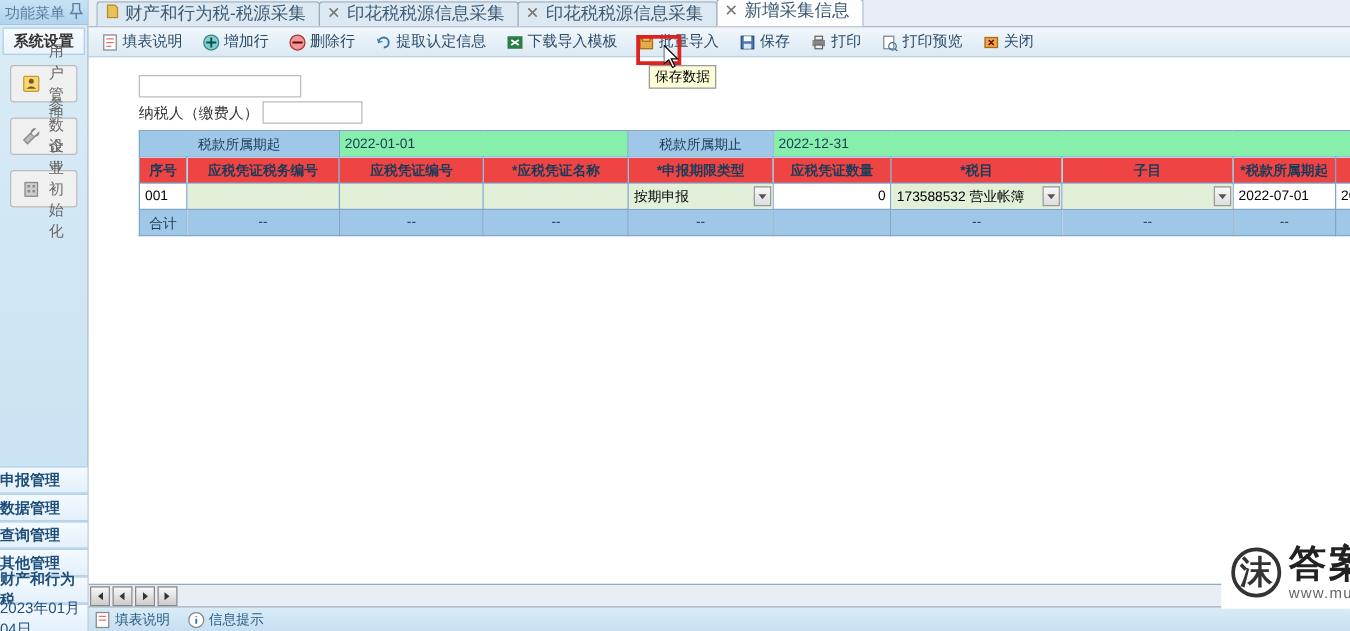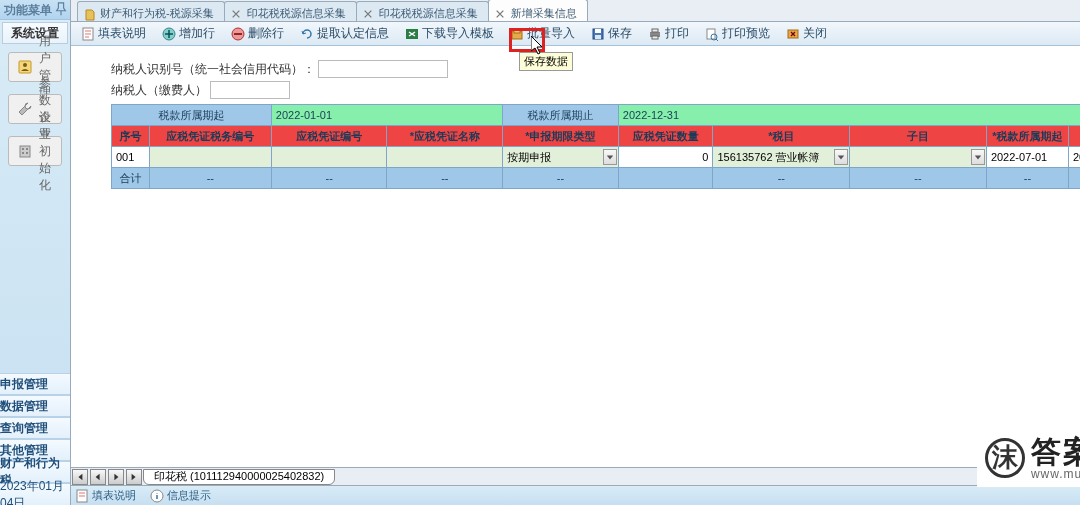--- a/index.html
+++ b/index.html
@@ -1,33 +1,33 @@
 <!DOCTYPE html>
 <html><head>
 <meta charset="utf-8">
 <style>
   * { box-sizing: border-box; margin: 0; padding: 0; }
   body { font-family: "Microsoft YaHei", Arial, sans-serif; font-size: 12px; background: #e8e8e8; overflow: hidden; }
   .app { display: flex; width: 1080px; height: 505px; position: relative; }
 
   
   .sidebar { width: 116px; background: linear-gradient(#d9ecf7,#c6dff1); border-right: 1px solid #9ab; display:flex; flex-direction:column; }
-  .sidebar-title { background: linear-gradient(#c8e2f4,#b1d4f0); height: 20px; line-height:20px; padding-left:4px; color:#5b7e9b; font-weight:bold; border-bottom:1px solid #a4c3dd; position:relative;}
+  .sidebar-title { background: linear-gradient(#c8e2f4,#b1d4f0); height: 20px; line-height:20px; padding-left:4px; color:#5b7e9b; font-weight:normal; border-bottom:1px solid #a4c3dd; position:relative;}
   .sidebar-title .pin { position:absolute; right:2px; top:2px; width:14px; height:14px; color:#5b7e9b; }
   .xt { margin:2px; background:linear-gradient(#f6fbff,#e9f3fa); border:1px solid #b8cee0; height:22px; display:flex; align-items:center; justify-content:center; color:#333; font-weight:bold;}
   .side-btn { margin:6px 8px; background:#f0f0f0; border:1px solid #bbb; border-radius:3px; height:30px; display:flex; align-items:center; gap:6px; padding:0 8px; color:#666;}
   .side-btn .ic { width:18px; height:18px; display:flex; align-items:center; justify-content:center; }
   .side-spacer { flex:1; }
   .side-item { background:linear-gradient(#f4faff,#e3f0fb); border-top:1px solid #b8d3e8; border-bottom:1px solid #b8d3e8; height:22px; display:flex; align-items:center; justify-content:flex-start; color:#1f4e79; font-weight:bold;}
   .side-date { background:linear-gradient(#f4faff,#e3f0fb); border-top:1px solid #b8d3e8; height:22px; display:flex; align-items:center; justify-content:center; color:#1f4e79; font-weight:normal;}
 
   
   .main { flex:1; display:flex; flex-direction:column; background:#fdfdfd; position:relative;}
   .tabs { height:22px; background:#e8eef3; border-bottom:1px solid #9ab; display:flex; align-items:flex-end; padding-left:6px; gap:0;}
-  .tab { height:20px; padding:0 10px 0 6px; background:#dce9f3; border:1px solid #9ab; border-bottom:none; border-top-left-radius:3px; border-top-right-radius:3px; display:flex; align-items:flex-end; gap:4px; color:#3c5a73; margin-right:-1px; font-size:11px;}
+  .tab { height:20px; padding:0 10px 0 6px; background:#dce9f3; border:1px solid #9ab; border-bottom:none; border-top-left-radius:3px; border-top-right-radius:3px; display:flex; align-items:flex-start; gap:4px; color:#3c5a73; margin-right:-1px; font-size:14px;}
   .tab.active { background:#fdfdfd; height:22px; }
   .tab .tic { width:12px; height:12px; }
 
   .toolbar { height:24px; background:linear-gradient(#f1f7fc,#dce9f3); border-bottom:1px solid #a4c3dd; display:flex; align-items:center; padding-left:4px; gap:4px;}
   .tbtn { display:flex; align-items:center; gap:3px; padding:1px 5px; color:#2b4c68; border:1px solid transparent; border-radius:2px; font-size:12px; white-space:nowrap;}
   .tbtn .tbic { width:14px; height:14px; display:inline-block; }
   .tbtn.highlight { position:relative; }
   .save-box { position:absolute; border:3px solid #d22; width:36px; height:24px; top:28px; left:438px; pointer-events:none; }
   .cursor { position:absolute; top:36px; left:460px; pointer-events:none; z-index:5;}
   .tooltip { position:absolute; top:52px; left:448px; background:#fdfed8; border:1px solid #999; padding:1px 4px; font-size:11px; z-index:4;}
@@ -244,21 +244,20 @@
     <div class="save-box"></div>
     <div class="cursor">
       <svg width="16" height="20" viewBox="0 0 16 20">
           <path d="M0 0 L0 15 L4 12 L7 18 L9 17 L6 11 L11 11 Z" fill="#fff" stroke="#000"></path>
         </svg>
     </div>
     <div class="tooltip"><span>保存数据</span></div>
 
     <div class="content">
       <div class="form-row">
-        <span class="lbl">纳税人识别号（统一社会信用代码）：</span>
         <span class="inp"></span>
       </div>
       <div class="form-row">
         <span class="lbl">纳税人（缴费人）</span>
         <span class="inp small-inp"></span>
       </div>
 
       <div class="grid-wrap">
         <table class="grid">
           <colgroup>
@@ -300,21 +299,21 @@
             <td class="green-sel">
               <span>按期申报</span>
               <span class="dd">
                     <svg viewBox="0 0 10 10" width="8" height="8">
                       <path d="M1 3 L5 8 L9 3 Z" fill="#555"></path>
                     </svg>
                   </span>
             </td>
             <td class="white"><span>0</span></td>
             <td class="green-sel">
-              <span>156135762 营业帐簿</span>
+              <span>173588532 营业帐簿</span>
               <span class="dd">
                     <svg viewBox="0 0 10 10" width="8" height="8">
                       <path d="M1 3 L5 8 L9 3 Z" fill="#555"></path>
                     </svg>
                   </span>
             </td>
             <td class="green-sel">
               <span class="dd">
                     <svg viewBox="0 0 10 10" width="8" height="8">
                       <path d="M1 3 L5 8 L9 3 Z" fill="#555"></path>
@@ -355,23 +354,20 @@
       <div class="nav-btn">
           <svg viewBox="0 0 10 10" width="8" height="8">
             <path d="M3 1 L8 5 L3 9 Z" fill="#333"></path>
           </svg>
         </div>
       <div class="nav-btn">
           <svg viewBox="0 0 10 10" width="8" height="8">
             <path d="M8 1 V9 M2 1 L7 5 L2 9 Z" fill="#333"></path>
           </svg>
         </div>
-      <div class="sheet-tab">
-          <span>印花税 (101112940000025402832)</span>
-        </div>
     </div>
 
     <div class="status">
       <div class="sitem">
         <span class="sic"><svg viewBox="0 0 14 14" width="14" height="14">
               <rect x="2" y="1" width="10" height="12" fill="#fefefe" stroke="#888"></rect>
               <path d="M4 4 H10 M4 7 H10" stroke="#d77"></path>
             </svg></span>
         <span>填表说明</span>
       </div>

